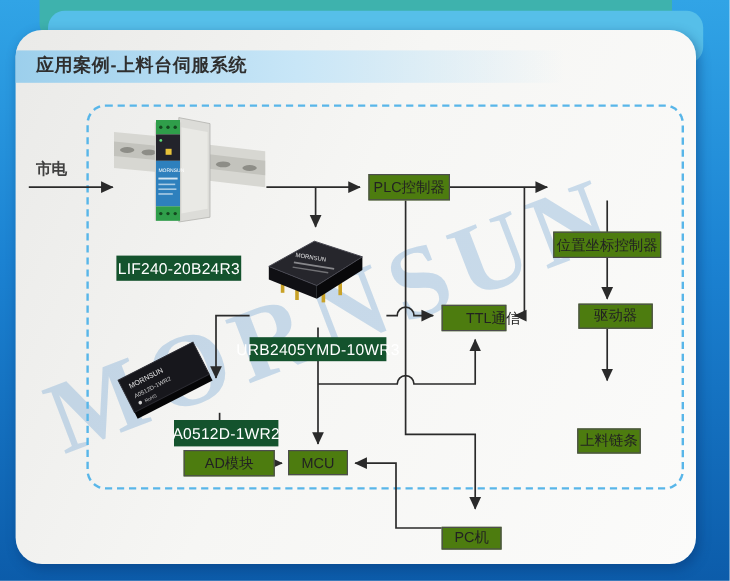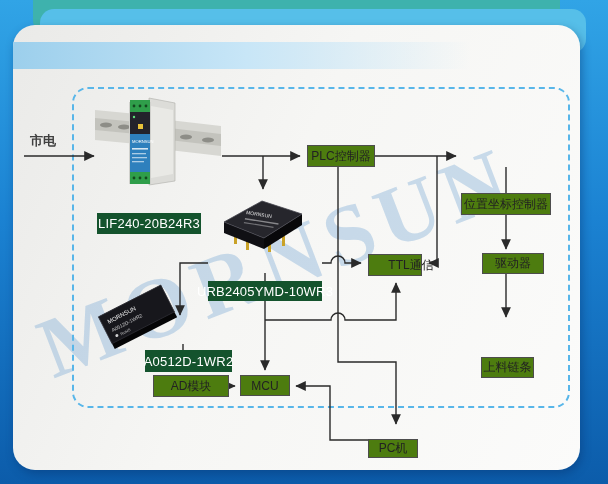--- a/index.html
+++ b/index.html
@@ -41,20 +41,21 @@
   #wires{position:absolute;left:0;top:0;z-index:5;pointer-events:none;}
 </style>
 </head>
 <body>
 
 <div class="deco bar-teal"></div>
 <div class="deco bar-lblue"></div>
 
 <div class="deco panel">
   <div class="band"></div>
+  <h1 class="title">应用案例-上料台伺服系统</h1>
   <div class="watermark">MORNSUN</div>
 </div>
 
 <div class="dashedbox"></div>
 
 <div class="srclabel">市电</div>
 
 <div class="imgwrap" style="left:93px;top:94px;width:130px;height:95px;">
   <svg width="130" height="95" viewBox="0 0 130 95">
     <polygon points="2,16 44,20 44,50 2,46" fill="#d7d7d2"></polygon>

